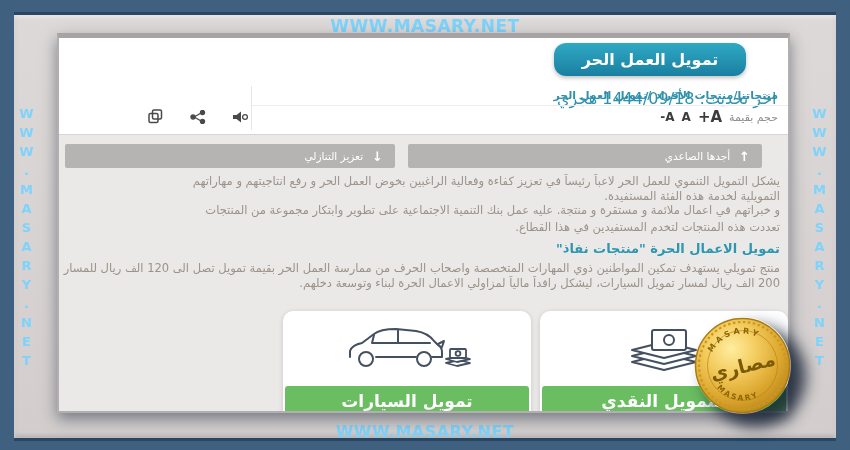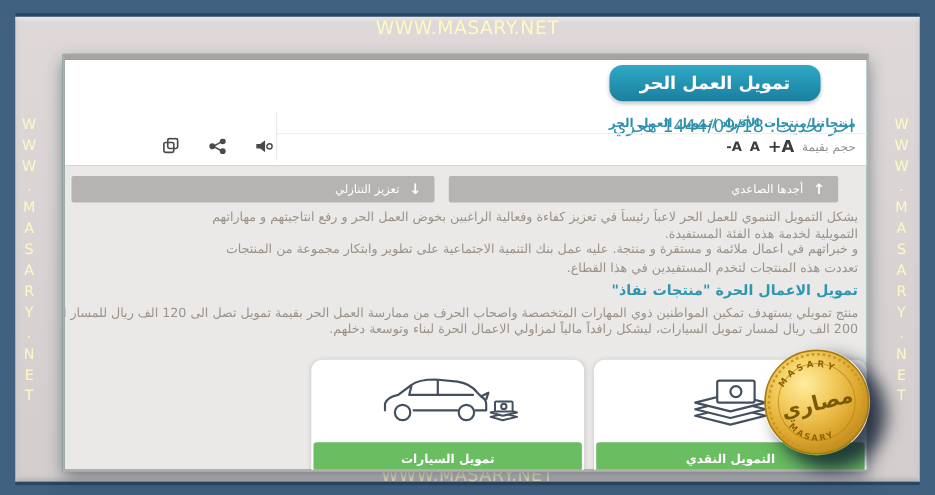--- a/index.html
+++ b/index.html
@@ -4,29 +4,29 @@
 <style>
   html,body{margin:0;padding:0;background:#40607f;}
   *{box-sizing:border-box;}
   .stage{position:relative;width:850px;height:450px;overflow:hidden;background:#40607f;
          font-family:"DejaVu Sans","Liberation Sans",sans-serif;}
   
   .mat{position:absolute;left:14px;top:12px;width:822px;height:429px;
        background:linear-gradient(180deg,#ddd9d8,#d3cecd);
        border-top:3px solid #274764;border-bottom:3px solid #274764;
        box-shadow:inset 0 2px 4px rgba(255,255,255,.55), inset 0 -2px 5px rgba(0,0,0,.18);}
-  .wm{color:#fef9c3;font-weight:normal;}
+  .wm{color:#7dd3fc;font-weight:bold;}
   .wm-top{position:absolute;top:16px;left:0;width:100%;text-align:center;font-size:17px;letter-spacing:.5px;}
   .wm-bottom{position:absolute;top:422px;left:0;width:100%;text-align:center;font-size:16px;letter-spacing:.5px;}
   .wm-side{position:absolute;top:53%;transform:translateY(-50%);writing-mode:vertical-rl;
            text-orientation:upright;font-size:13px;letter-spacing:4px;}
   .wm-left{left:19px;}
   .wm-right{right:23px;}
   
-  .site{position:absolute;left:57px;top:49px;width:733px;height:380px;background:#0f766e;
+  .site{position:absolute;left:57px;top:33px;width:733px;height:380px;background:#701a75;
         border:2px solid #b3afae;border-top:5px solid #a7a3a2;direction:rtl;overflow:hidden;
         box-shadow:0 6px 14px rgba(25,40,60,.5);}
   .site-header{position:relative;height:96px;background:#fff;}
   .banner{position:absolute;top:5px;right:42px;width:192px;height:33px;border-radius:12px;
           background:linear-gradient(180deg,#2fa9c5,#1a7fa0);color:#fff;font-size:16px;font-weight:bold;
           display:flex;align-items:center;justify-content:center;box-shadow:0 2px 4px rgba(0,0,0,.25);}
   .breadcrumb{position:absolute;top:51px;right:10px;font-size:11px;color:#2f91ac;font-weight:bold;}
   .last-update{position:absolute;top:51px;left:498px;font-size:16px;color:#2f91ac;white-space:nowrap;}
   .v-div{position:absolute;left:192px;top:48px;width:1px;height:44px;background:#e9e7e5;}
   .h-div{position:absolute;top:67px;right:0;width:536px;height:1px;background:#efedec;}
@@ -51,21 +51,21 @@
   .note{position:absolute;right:8px;left:0;top:85px;color:#9c9289;font-size:11.5px;}
   .sec-heading{position:absolute;right:8px;top:106px;color:#2e96b0;font-weight:bold;font-size:13px;}
   .sect{position:absolute;right:8px;left:0;top:126px;color:#9c9289;font-size:11.5px;line-height:15px;}
   
   .pcard{position:absolute;top:176px;width:248px;height:105px;background:#fff;border-radius:10px 10px 0 0;
          box-shadow:0 1px 5px rgba(0,0,0,.15);display:flex;flex-direction:column;cursor:pointer;}
   .pcard-cash{left:481px;}
   .pcard-car{left:224px;}
   .pcard-iconarea{flex:1;display:flex;align-items:center;justify-content:center;}
   .pcard-btn{height:30px;margin:0 2px;background:#6abd61;border-radius:3px;color:#fff;font-weight:bold;
-             font-size:11px;display:flex;align-items:center;justify-content:center;}
+             font-size:17px;display:flex;align-items:center;justify-content:center;}
   
   .coin{position:absolute;left:694px;top:317px;width:97px;height:97px;border-radius:50%;
         box-shadow:13px 11px 15px 2px rgba(16,28,48,.8);z-index:5;}
 </style>
 </head>
 <body>
 
 <div class="stage">
 
   <div class="mat"></div>

